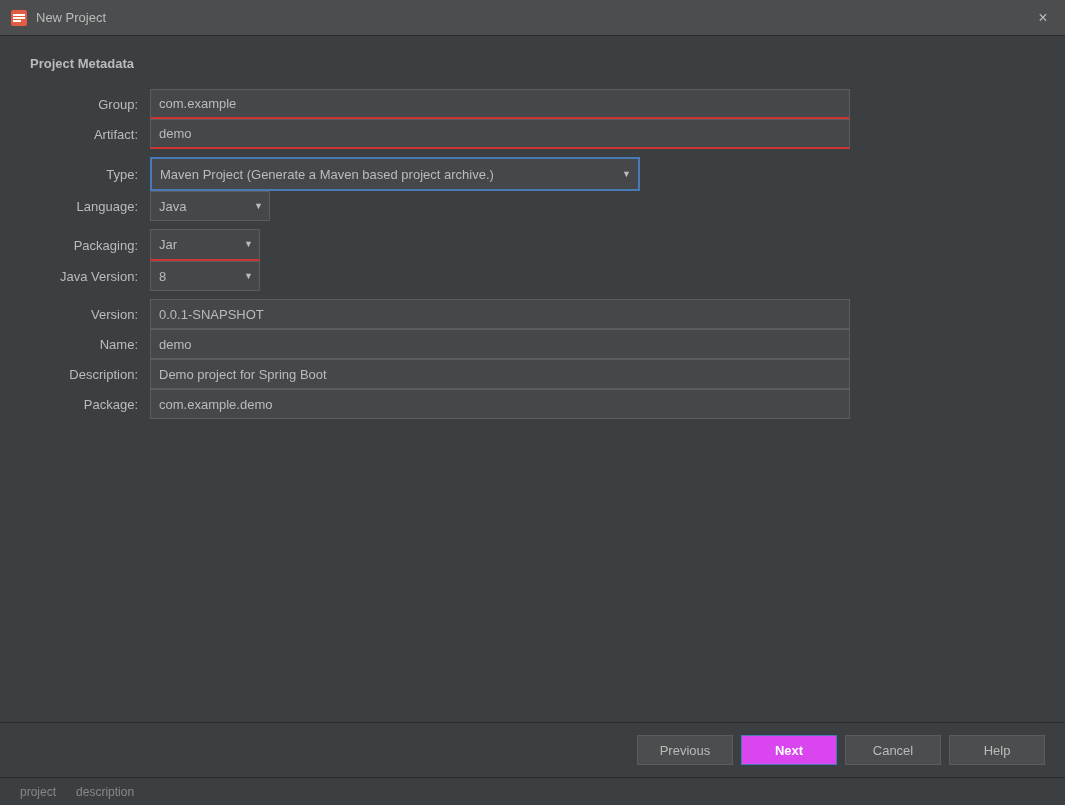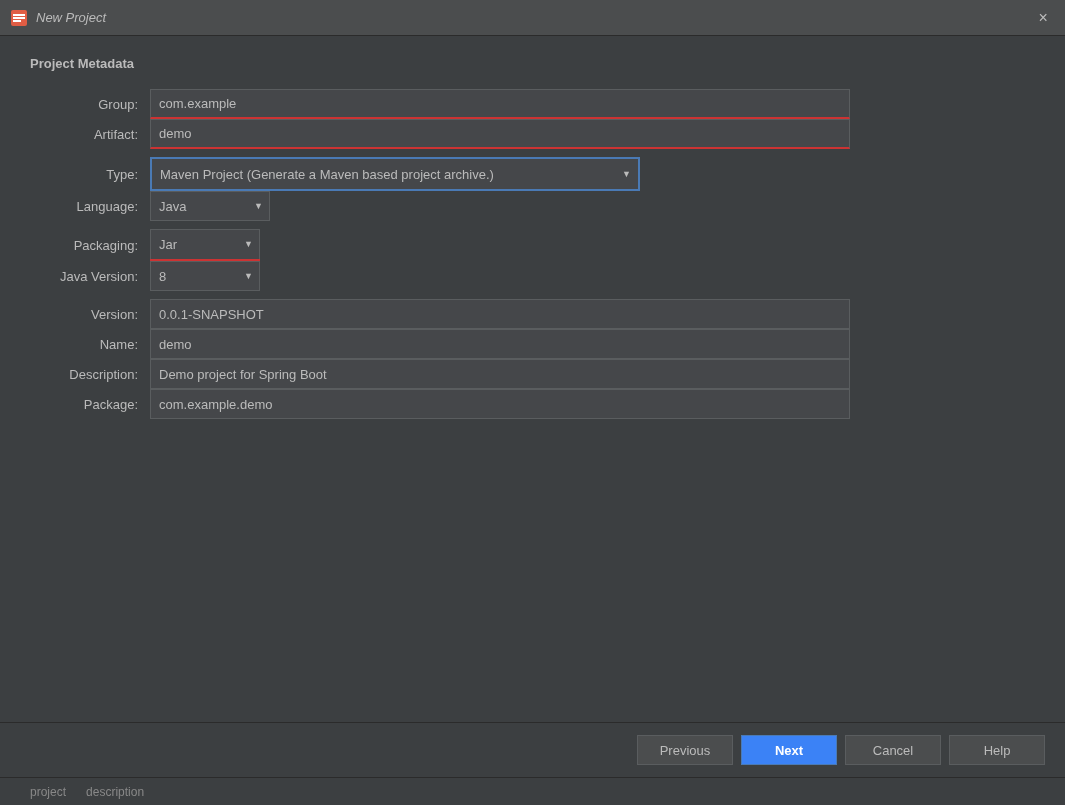--- a/index.html
+++ b/index.html
@@ -29,21 +29,20 @@
     }
 
     .title-bar {
       background: #4b4d4e;
       display: flex;
       align-items: center;
       justify-content: space-between;
       padding: 6px 10px;
       height: 36px;
       border-bottom: 1px solid #2b2b2b;
-      font-style: italic;
     }
 
     .title-bar-left {
       display: flex;
       align-items: center;
       gap: 8px;
     }
 
     .title-icon {
       width: 18px;
@@ -266,31 +265,31 @@
       border: 1px solid #5a5d5f;
       border-radius: 0;
     }
 
     .btn-default {
       background: #4b4d4e;
       color: #bbbbbb;
     }
 
     .btn-primary {
-      background: #3b82f6;
+      background: #d946ef;
       color: #ffffff;
       border-color: #4a7ab5;
       font-weight: bold;
     }
 
     .bottom-tabs {
       display: flex;
       background: #3c3f41;
       border-top: 1px solid #2b2b2b;
-      padding: 0 20px;
+      padding: 0 10px;
       height: 28px;
       align-items: flex-end;
     }
 
     .bottom-tab {
       color: #888;
       font-size: 12px;
       padding: 4px 10px;
       cursor: pointer;
       border-bottom: 2px solid transparent;

